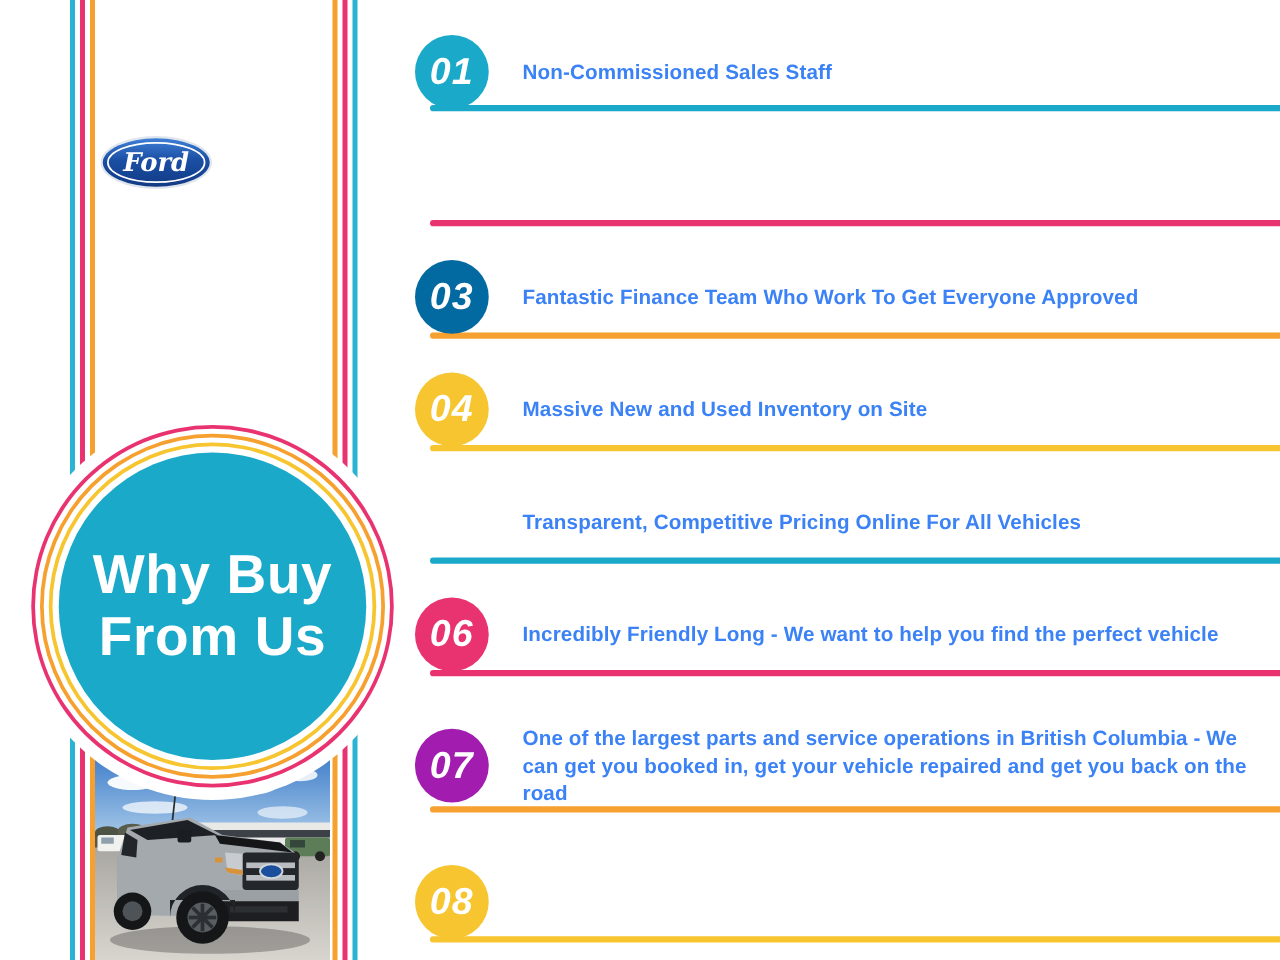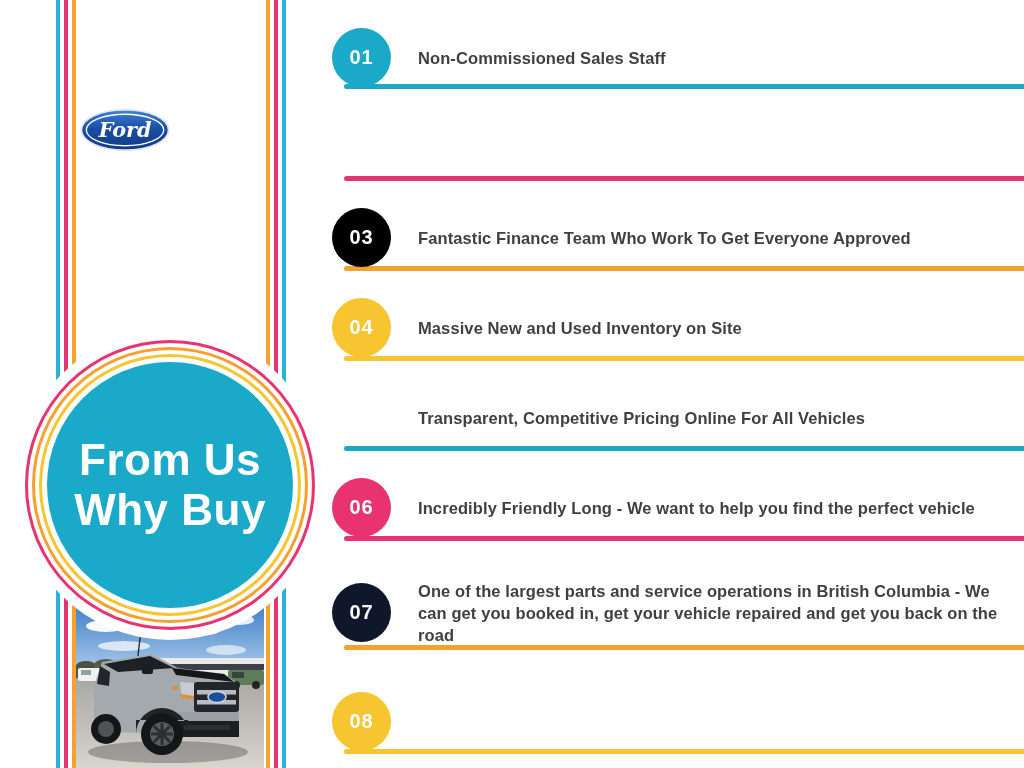--- a/index.html
+++ b/index.html
@@ -42,24 +42,24 @@
   .photo svg{display:block;}
 
   
   .items{position:absolute;inset:0;}
   .item{position:absolute;left:0;right:0;height:59px;}
   .underline{position:absolute;left:344px;right:0;height:5px;border-radius:3px 0 0 3px;z-index:1;}
   .num-circle{
     position:absolute;left:332px;top:0;width:59px;height:59px;border-radius:50%;
     display:flex;align-items:center;justify-content:center;z-index:2;
   }
-  .num-circle span{color:#fff;font-weight:bold;font-size:20px;letter-spacing:1px;}
+  .num-circle span{color:#fff;font-weight:bold;font-style:italic;font-size:30px;letter-spacing:1px;}
   .item-text{
     position:absolute;left:418px;top:50%;transform:translateY(-50%);
-    width:596px;font-weight:bold;font-size:16.5px;line-height:22px;color:#404040;letter-spacing:0.1px;
+    width:596px;font-weight:bold;font-size:16.5px;line-height:22px;color:#3b82f6;letter-spacing:0.1px;
   }
 </style>
 </head>
 <body>
 
 <div class="stripe st-l-teal"></div>
 <div class="stripe st-l-pink"></div>
 <div class="stripe st-l-orange"></div>
 <div class="stripe st-r-orange"></div>
 <div class="stripe st-r-pink"></div>
@@ -142,39 +142,39 @@
       <line x1="78" y1="124" x2="94" y2="140"></line>
       <line x1="94" y1="124" x2="78" y2="140"></line>
     </g>
     <circle cx="30" cy="127" r="15" fill="#141618"></circle>
     <circle cx="30" cy="127" r="8" fill="#4e5357"></circle>
   </svg>
 </div>
 
 <div class="badge">
   <div class="badge-text">
+    <div>Why Buy</div>
     <div>From Us</div>
-    <div>Why Buy</div>
   </div>
 </div>
 
 <div class="items" id="items-root">
     <div class="item" style="top: 28px;">
       <div class="underline" style="top: 56px; background: rgb(27, 169, 201);"></div>
       <div class="num-circle" style="background: rgb(27, 169, 201);">
         <span>01</span>
       </div>
       <div class="item-text">Non-Commissioned Sales Staff</div>
     </div>
     <div class="item" style="top: 118px;">
       <div class="underline" style="top: 58px; background: rgb(233, 51, 112);"></div>
     </div>
     <div class="item" style="top: 208px;">
       <div class="underline" style="top: 58px; background: rgb(246, 160, 47);"></div>
-      <div class="num-circle" style="background: #000000;">
+      <div class="num-circle" style="background: #0369a1;">
         <span>03</span>
       </div>
       <div class="item-text">Fantastic Finance Team Who Work To Get Everyone Approved</div>
     </div>
     <div class="item" style="top: 298px;">
       <div class="underline" style="top: 58px; background: rgb(246, 197, 47);"></div>
       <div class="num-circle" style="background: rgb(246, 197, 47);">
         <span>04</span>
       </div>
       <div class="item-text">Massive New and Used Inventory on Site</div>
@@ -185,21 +185,21 @@
     </div>
     <div class="item" style="top: 478px;">
       <div class="underline" style="top: 58px; background: rgb(233, 51, 112);"></div>
       <div class="num-circle" style="background: rgb(233, 51, 112);">
         <span>06</span>
       </div>
       <div class="item-text">Incredibly Friendly Long - We want to help you find the perfect vehicle</div>
     </div>
     <div class="item" style="top: 583px;">
       <div class="underline" style="top: 62px; background: rgb(246, 160, 47);"></div>
-      <div class="num-circle" style="background: #0f172a;">
+      <div class="num-circle" style="background: #a21caf;">
         <span>07</span>
       </div>
       <div class="item-text">One of the largest parts and service operations in British Columbia - We can get you booked in, get your vehicle repaired and get you back on the road</div>
     </div>
     <div class="item" style="top: 692px;">
       <div class="underline" style="top: 57px; background: rgb(246, 197, 47);"></div>
       <div class="num-circle" style="background: rgb(246, 197, 47);">
         <span>08</span>
       </div>
     </div>

